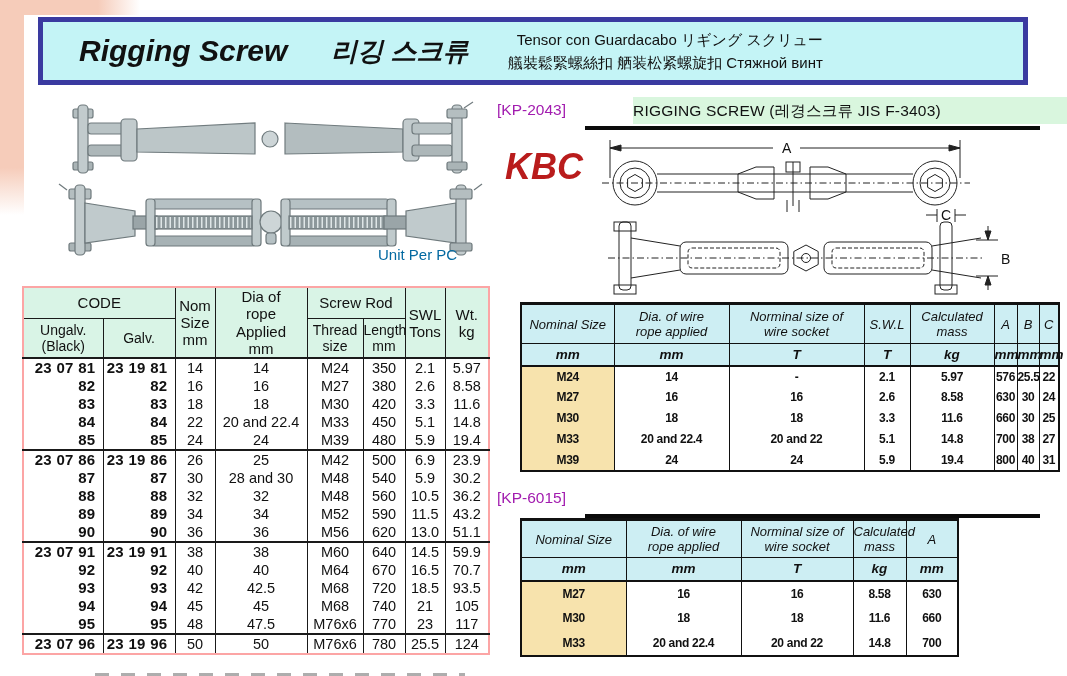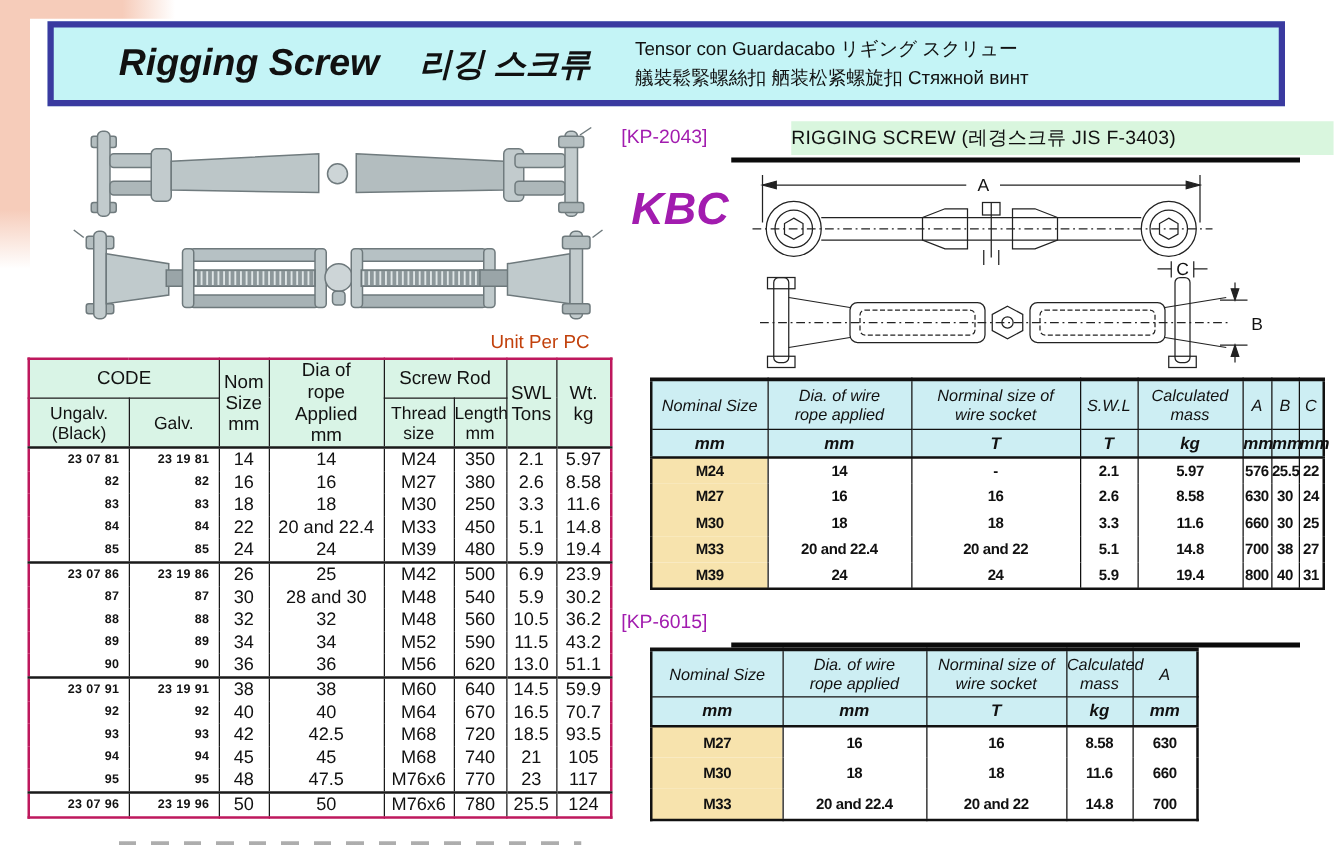--- a/index.html
+++ b/index.html
@@ -12,57 +12,57 @@
   .pink-v { position:absolute; left:0; top:0; width:24px; height:215px;
     background:linear-gradient(180deg,#f6ccba 78%, rgba(246,204,186,0)); }
   .pink-h { position:absolute; left:0; top:0; width:140px; height:15px;
     background:linear-gradient(90deg,#f6ccba 70%, rgba(246,204,186,0)); }
   .cutoff { position:absolute; left:95px; top:673px; width:370px; height:3px;
     background:repeating-linear-gradient(90deg,#777 0 14px, transparent 14px 26px); opacity:.6; }
 
   
   .title-box { position:absolute; left:38px; top:17px; width:990px; height:68px;
     background:#c4f4f6; border:5px solid #3a3aa0; display:flex; align-items:center; }
-  .title-left { margin-left:52px; display:flex; align-items:flex-start; gap:32px; white-space:nowrap; }
+  .title-left { margin-left:36px; display:flex; align-items:flex-start; gap:44px; white-space:nowrap; }
   .title-en { font-size:30px; font-weight:bold; font-style:italic; }
   .title-ko { font-size:26px; font-weight:bold; font-style:italic; }
-  .subtitles { position:absolute; left:465px; top:6px; font-size:15px; line-height:1.55; }
+  .subtitles { position:absolute; left:465px; top:6px; font-size:15px; line-height:1.55;text-align:right; }
 
   
   .photo { position:absolute; left:55px; top:90px; }
-  .unit-note { position:absolute; left:378px; top:265px; width:108px; text-align:center; font-size:15px; color:#c2410c; }
+  .unit-note { position:absolute; left:378px; top:246px; width:108px; text-align:left; font-size:15px; color:#0369a1; }
 
   
   .ltable-wrap { position:absolute; left:22px; top:286px; }
   table { border-collapse:collapse; table-layout:fixed; }
-  .ltable { width:466px; border:2px solid #be185d; }
+  .ltable { width:466px; border:2px solid #fca5a5; }
   .ltable th { background:#d9f4e6; font-weight:normal; border:1px solid #1a1a1a; text-align:center; padding:0; }
   .ltable thead { border-bottom:2px solid #1a1a1a; }
   .ltable .h1 th { height:31px; font-size:15px; }
   .ltable .h2 th { height:39px; font-size:14px; }
   .ltable td { border-left:1px solid #1a1a1a; border-right:1px solid #1a1a1a; border-top:none; border-bottom:none;
     text-align:center; font-size:14.5px; height:18px; line-height:18px; padding:0; }
-  .ltable td.code { font-weight:bold; text-align:right; padding-right:7px; font-size:10px; letter-spacing:.3px; }
+  .ltable td.code { font-weight:bold; text-align:right; padding-right:7px; font-size:15px; letter-spacing:.3px; }
   .ltable tr.group-start td { border-top:2px solid #1a1a1a; }
   .pre { white-space:pre-line; }
   .small-h { font-size:12.5px; line-height:1.15; }
 
   
   .kp-code { position:absolute; font-size:15.5px; color:#a21caf; }
   .kp2043-code { left:497px; top:101px; }
   .kp6015-code { left:497px; top:489px; }
   .sec-bar { position:absolute; left:598px; width:508px; height:27px; background:#d9f6de;
     font-size:15.5px; text-align:left; line-height:27px; letter-spacing:.2px;margin-left:35px; }
   .bar1 { top:97px; }
   .bar2 { top:485px; }
   .sec-underline { position:absolute; left:585px; width:455px; height:4px; background:#0b0b0b; }
   .ul1 { top:126px; }
   .ul2 { top:514px; }
   .kbc { position:absolute; left:505px; top:146px; font-size:36px; font-weight:bold; font-style:italic;
-    color:#a21caf; letter-spacing:0; }
+    color:#b91c1c; letter-spacing:0; }
 
   .draw { position:absolute; left:588px; top:126px; }
 
   
   .rtable { border:2px solid #111; border-top:3px solid #111; }
   .rtable th { background:#cdeef3; font-weight:normal; font-size:13px; border:1px solid #111; padding:1px 0; text-align:center; }
   .rtable thead { border-bottom:2px solid #111;font-style:italic; }
   .rtable .units th { font-weight:bold; font-size:13.5px; }
   .rtable td { border-left:1px solid #111; border-right:1px solid #111; border-top:none; border-bottom:none;
     font-weight:bold; font-size:12px; letter-spacing:-.3px; text-align:center; }
@@ -207,21 +207,21 @@
             <td>2.6</td>
             <td>8.58</td>
           </tr>
 
           <tr>
             <td class="code">83</td>
             <td class="code">83</td>
             <td>18</td>
             <td>18</td>
             <td>M30</td>
-            <td>250</td>
+            <td>420</td>
             <td>3.3</td>
             <td>11.6</td>
           </tr>
 
           <tr>
             <td class="code">84</td>
             <td class="code">84</td>
             <td>22</td>
             <td>20 and 22.4</td>
             <td>M33</td>

